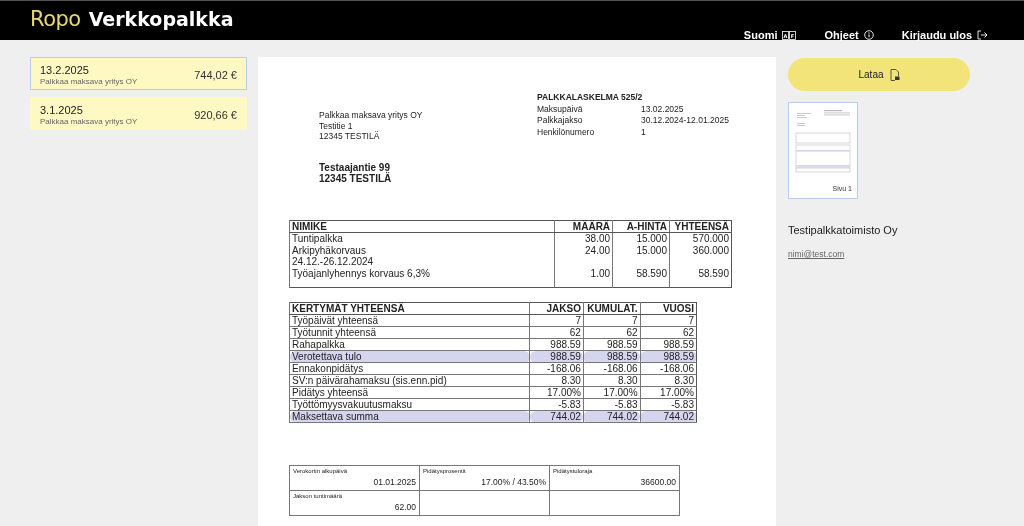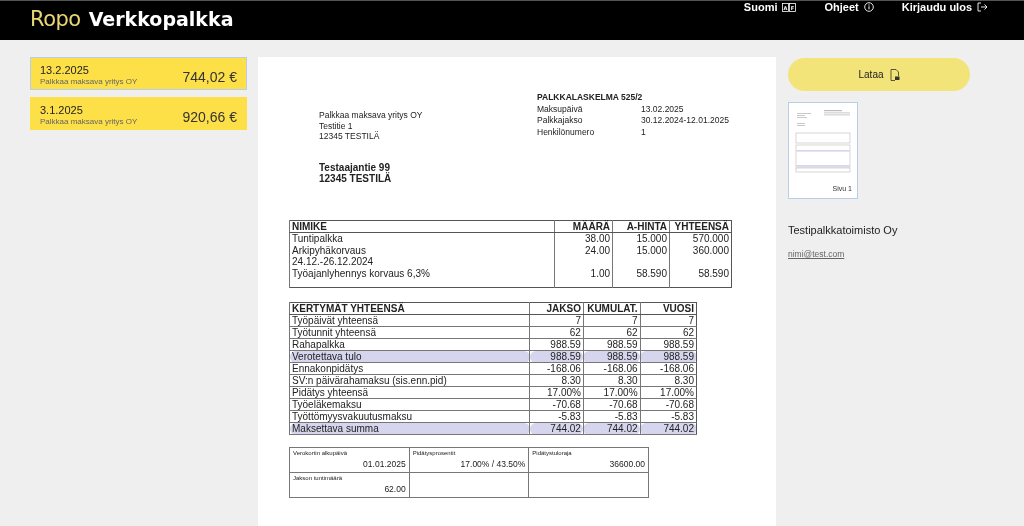--- a/index.html
+++ b/index.html
@@ -3,52 +3,52 @@
   <meta charset="utf-8">
   <style>
     * { box-sizing: border-box; margin: 0; padding: 0; }
     html, body { width: 1024px; height: 526px; overflow: hidden; }
     body { background: #efefef; font-family: "Liberation Sans", sans-serif; color: #222; position: relative; }
 
     .topbar { position: absolute; left: 0; top: 0; width: 1024px; height: 40px; background: #000000; border-top: 1px solid #555; display: flex; align-items: center; }
     .brand { position: absolute; left: 30px; top: 6px; display: flex; align-items: baseline; }
     .brand-ropo { color: #e8d873; font-size: 21px; font-weight: 400; letter-spacing: -0.5px; font-family: "DejaVu Sans", sans-serif; }
     .brand-title { color: #fff; font-size: 19px; font-weight: 700; margin-left: 8px; font-family: "DejaVu Sans", sans-serif; }
-    .nav { position: absolute; right: 0; top: 0; height: 40px; display: flex; align-items: flex-start; }
+    .nav { position: absolute; right: 0; top: 0; height: 40px; display: flex; align-items: flex-end; }
     .nav-item { display: flex; align-items: center; color: #fff; font-size: 11px; font-weight: 700; margin-right: 28px; cursor: pointer; }
     .nav-item:last-child { margin-right: 36px; }
     .nav-item svg { margin-left: 5px; }
 
     .sidebar { position: absolute; left: 30px; top: 57px; width: 217px; }
-    .slip { background: #fde047; height: 33px; margin-bottom: 7px; padding: 6px 9px 4px 9px; position: relative; cursor: pointer; border: 1px solid transparent; }
+    .slip { background: #fef9c3; height: 33px; margin-bottom: 7px; padding: 6px 9px 4px 9px; position: relative; cursor: pointer; border: 1px solid transparent; }
     .slip.active { border: 1px solid #b7cdea; }
     .slip-date { font-size: 11px; color: #222; }
     .slip-payer { font-size: 8px; color: #666; margin-top: 1px; }
-    .slip-amount { position: absolute; right: 9px; top: 11px; font-size: 14px; color: #333; }
+    .slip-amount { position: absolute; right: 9px; top: 11px; font-size: 11px; color: #333; }
 
     .paper { position: absolute; left: 258px; top: 57px; width: 518px; height: 469px; background: #fff; font-family: "Liberation Sans", sans-serif; color: #222; }
     .sender { position: absolute; left: 61px; top: 53px; font-size: 8.5px; line-height: 10.5px; }
     .recipient { position: absolute; left: 61px; top: 106px; font-size: 10px; line-height: 10.5px; font-weight: 700; }
     .doc-head { position: absolute; left: 279px; top: 35px; font-size: 8.5px; line-height: 11.5px; }
     .doc-title { font-weight: 700; }
     .meta-row { display: flex; }
     .meta-label { width: 104px; }
 
     table.t { position: absolute; border-collapse: collapse; font-size: 10px; border: 1.5px solid #555; }
     table.t td, table.t th { border-left: 1px solid #777; padding: 0 2px; height: 11.7px; line-height: 11px; white-space: nowrap; }
     table.t th { font-weight: 700; border-bottom: 1px solid #555; text-align: right; }
     table.t th.l, table.t td.l { text-align: left; }
     table.t td { text-align: right; }
     .t1 { left: 31px; top: 163px; width: 443px; }
     .t1 col.c1 { width: 266px; } .t1 col.c2 { width: 58px; } .t1 col.c3 { width: 57px; } .t1 col.c4 { width: 62px; }
     .t1 tr.pad td { height: 8px; }
     .t2 { left: 31px; top: 245px; width: 408px; }
     .t2 td { border-bottom: 1px solid #777; }
     .t2 tr.hl td { background: #d6d5ee; border-radius: 6px; }
-    .t3 { position: absolute; left: 31px; top: 390px; width: 360px; border-collapse: collapse; border: 1.5px solid #555; }
+    .t3 { position: absolute; left: 31px; top: 408px; width: 391px; border-collapse: collapse; border: 1.5px solid #555; }
     .t3 td { border: 1px solid #777; width: 33.3%; vertical-align: top; height: 25px; padding: 2px 3px; }
     .t3 .cap { font-size: 6px; color: #222; }
     .t3 .val { font-size: 8.5px; text-align: right; margin-top: 3px; }
 
     .right { position: absolute; left: 788px; top: 58px; width: 182px; }
     .download-btn { width: 182px; height: 33px; border-radius: 17px; background: #f3e47a; display: flex; align-items: center; justify-content: center; font-size: 10px; color: #222; cursor: pointer; }
     .download-btn svg { margin-left: 6px; }
     .thumb { margin-top: 11px; width: 70px; height: 97px; background: #fff; border: 1px solid #b7cdea; position: relative; cursor: pointer; }
     .thumb-page-label { position: absolute; right: 5px; bottom: 6px; font-size: 7px; color: #333; }
     .office-name { margin-top: 25px; font-size: 11px; color: #222; }
@@ -227,26 +227,20 @@
           <td>8.30</td>
           <td>8.30</td>
         </tr>
     <tr>
           <td class="l">Pidätys yhteensä</td>
           <td>17.00%</td>
           <td>17.00%</td>
           <td>17.00%</td>
         </tr>
     <tr>
-          <td class="l">Työeläkemaksu</td>
-          <td>-70.68</td>
-          <td>-70.68</td>
-          <td>-70.68</td>
-        </tr>
-    <tr>
           <td class="l">Työttömyysvakuutusmaksu</td>
           <td>-5.83</td>
           <td>-5.83</td>
           <td>-5.83</td>
         </tr>
     <tr class="hl">
           <td class="l">Maksettava summa</td>
           <td>744.02</td>
           <td>744.02</td>
           <td>744.02</td>

